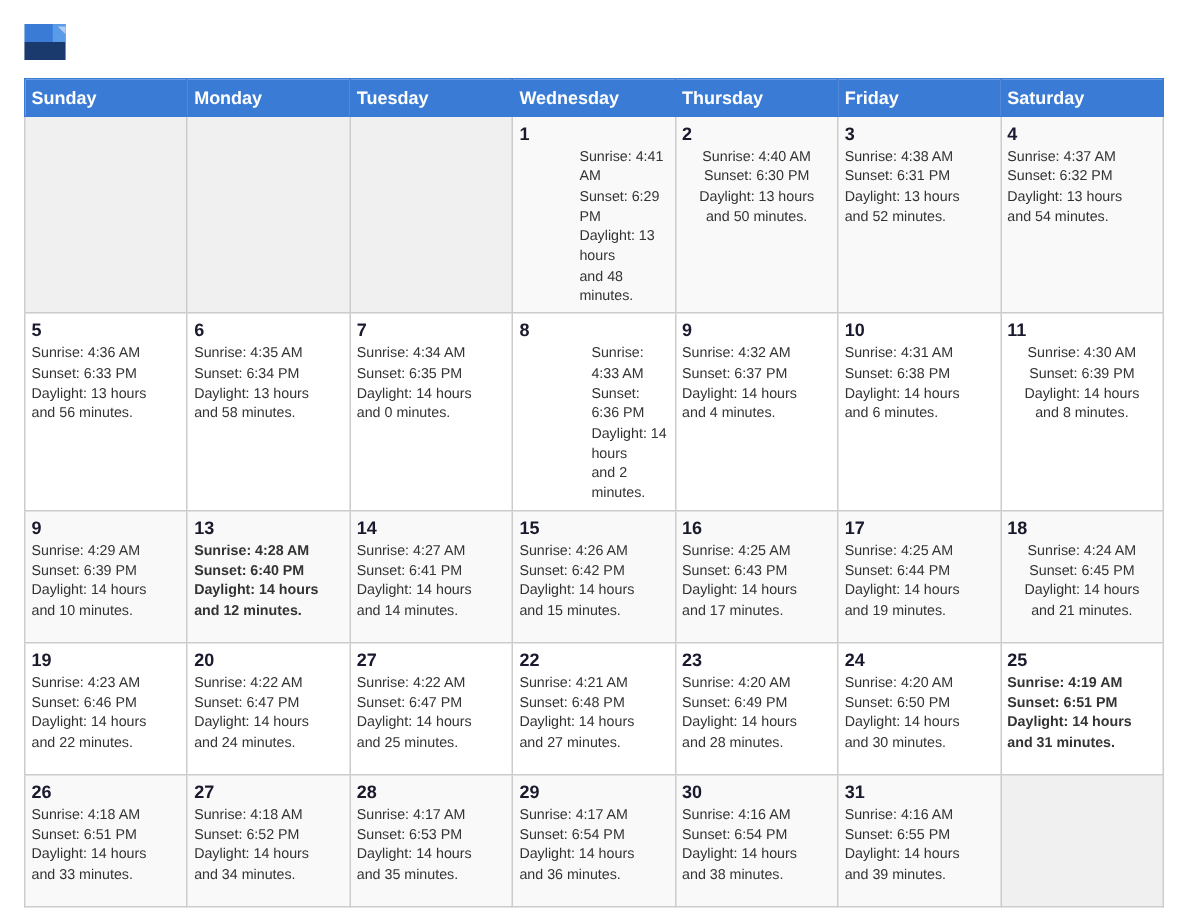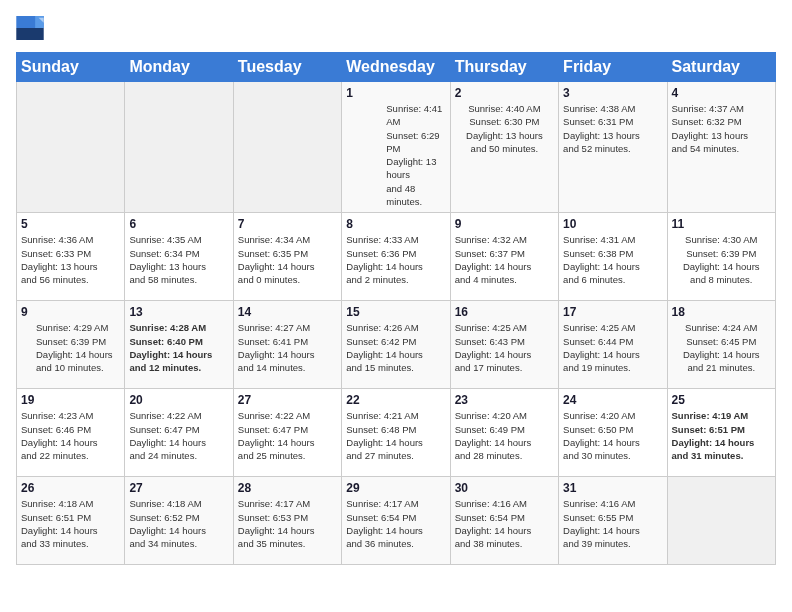--- a/index.html
+++ b/index.html
@@ -44,21 +44,21 @@
       color: #333;
     }
     table {
       width: 100%;
       border-collapse: collapse;
       table-layout: fixed;
     }
     thead th {
       background-color: #3a7bd5;
       color: #fff;
-      font-size: 16px;
+      font-size: 12px;
       font-weight: bold;
       padding: 5px 4px;
       text-align: left;
       border: 1px solid #3a7bd5;
     }
     tbody td {
       border: 1px solid #ccc;
       vertical-align: top;
       padding: 4px 4px;
       font-size: 10px;
@@ -170,21 +170,21 @@
         </td>
         <td>
           <span class="day-number">7</span>
           <div class="cell-content" style="white-space: pre-line;">Sunrise: 4:34 AM
 Sunset: 6:35 PM
 Daylight: 14 hours
 and 0 minutes.</div>
         </td>
         <td>
           <span class="day-number">8</span>
-          <div class="cell-content" style="white-space: pre-line;">Sunrise: 4:33 AM
+          <div class="cell-content" style="white-space: pre-line; margin-left: 48px;">Sunrise: 4:33 AM
 Sunset: 6:36 PM
 Daylight: 14 hours
 and 2 minutes.</div>
         </td>
         <td>
           <span class="day-number">9</span>
           <div class="cell-content" style="white-space: pre-line;">Sunrise: 4:32 AM
 Sunset: 6:37 PM
 Daylight: 14 hours
 and 4 minutes.</div>
@@ -200,21 +200,21 @@
           <span class="day-number">11</span>
           <div class="cell-content" style="white-space: pre-line; text-align: center;">Sunrise: 4:30 AM
 Sunset: 6:39 PM
 Daylight: 14 hours
 and 8 minutes.</div>
         </td>
       </tr>
       <tr>
         <td>
           <span class="day-number">9</span>
-          <div class="cell-content" style="white-space: pre-line; margin-left: 15px;">Sunrise: 4:29 AM
+          <div class="cell-content" style="white-space: pre-line;">Sunrise: 4:29 AM
 Sunset: 6:39 PM
 Daylight: 14 hours
 and 10 minutes.</div>
         </td>
         <td>
           <span class="day-number">13</span>
           <div class="cell-content" style="white-space: pre-line; font-weight: bold;">Sunrise: 4:28 AM
 Sunset: 6:40 PM
 Daylight: 14 hours
 and 12 minutes.</div>

